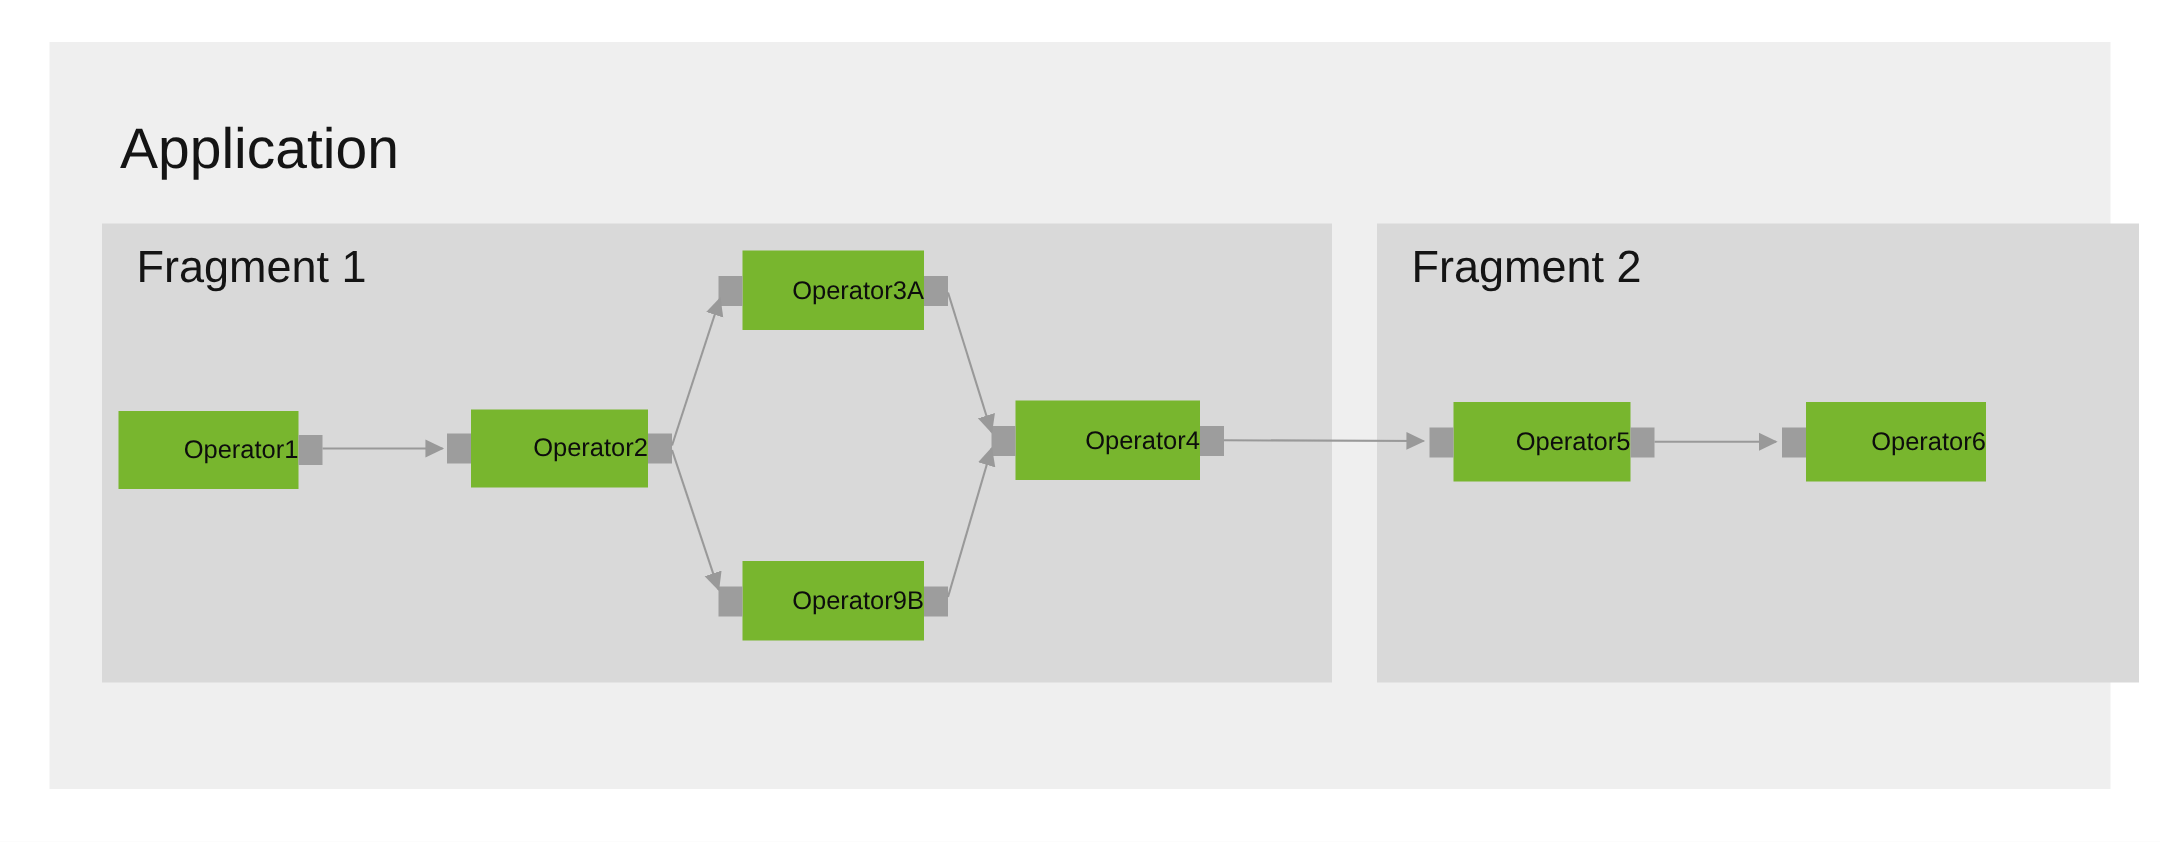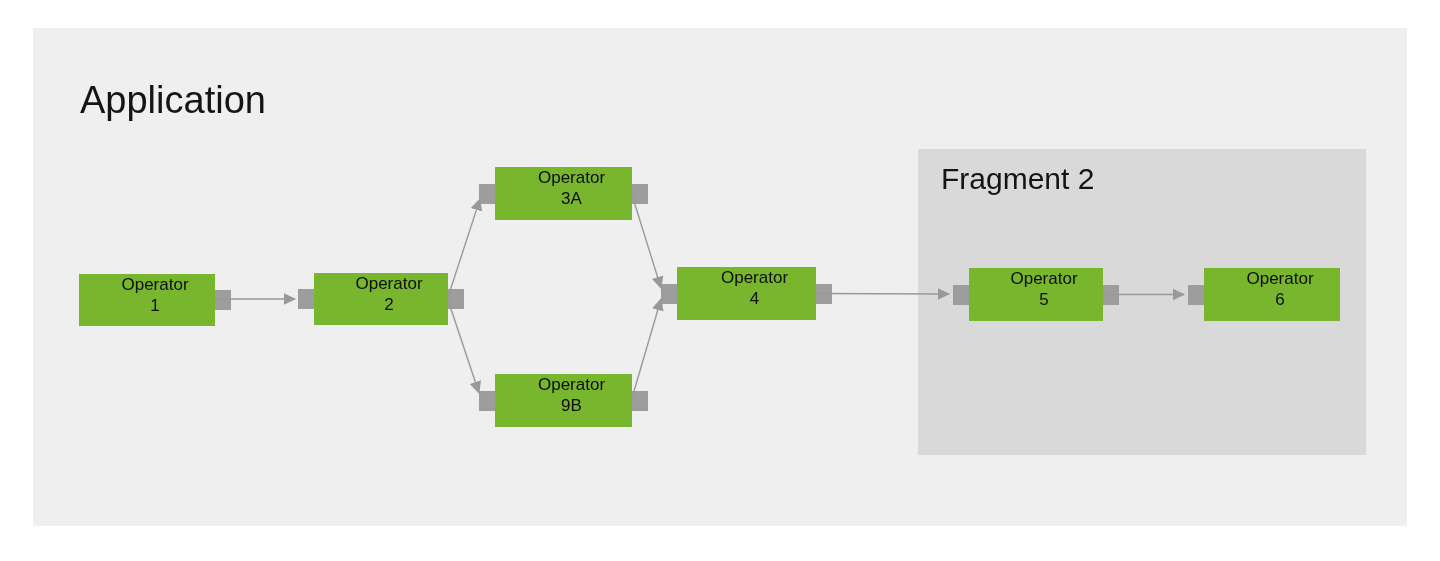--- a/index.html
+++ b/index.html
@@ -40,44 +40,43 @@
   }
   .fragment-1 {
     left: 68px;
     top: 149px;
     width: 820px;
     height: 306px;
   }
   .fragment-2 {
     left: 918px;
     top: 149px;
-    width: 448px;
+    width: 508px;
     height: 306px;
   }
   .fragment-label {
     position: absolute;
     left: 23px;
     top: 12px;
     font-size: 30px;
     line-height: 1.2;
     color: #141414;
     white-space: nowrap;
   }
   .operator {
     position: absolute;
     background: #78b62e;
     color: #0d0d0d;
     display: flex;
-    flex-direction: column;
+    flex-direction: row;
     align-items: center;
-    justify-content: flex-start;
+    justify-content: flex-end;
     font-size: 17px;
     line-height: 1.25;
     text-align: center;
-    padding-left: 16px;
   }
   .op-line { white-space: nowrap; }
   .port {
     position: absolute;
     width: 16px;
     height: 20px;
     top: calc(50% - 10px);
     background: #9d9d9d;
   }
   .port-in  { left: -16px; }
@@ -100,20 +99,23 @@
 </style>
 </head>
 <body>
 
 <div id="stage">
 
   <div class="app-container">
     <div class="app-title">Application</div>
   </div>
 
+  <div class="fragment fragment-1">
+    <div class="fragment-label">Fragment 1</div>
+  </div>
 
   <div class="fragment fragment-2">
     <div class="fragment-label">Fragment 2</div>
   </div>
 
   <div id="op1" class="operator">
     <span class="op-line">Operator</span>
     <span class="op-line">1</span>
     <span class="port port-out"></span>
   </div>

